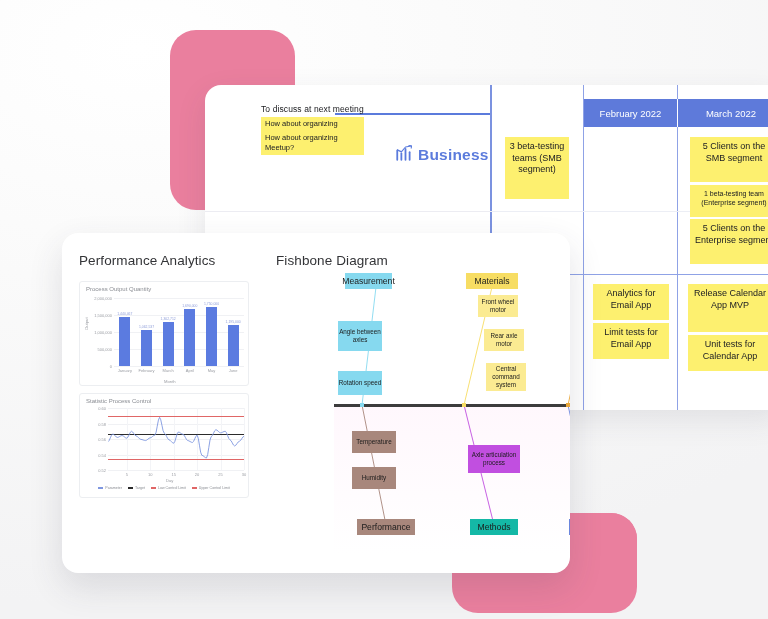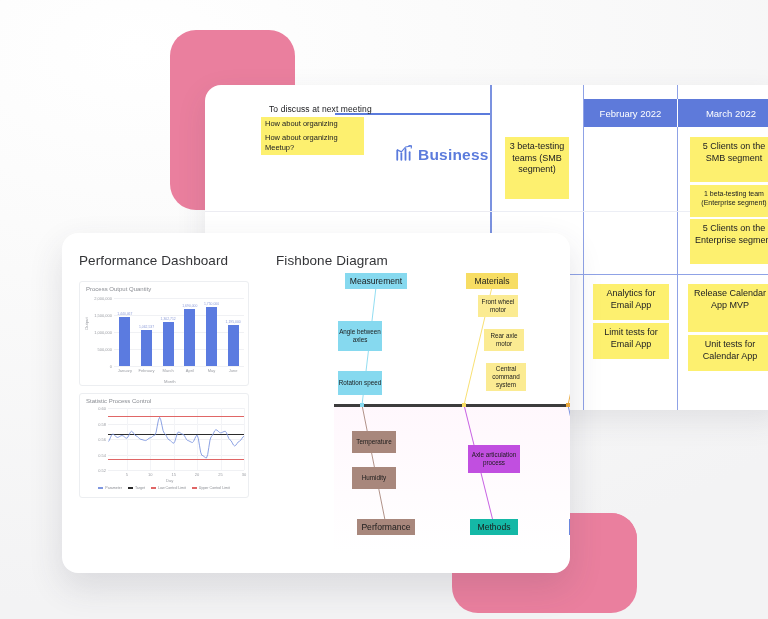--- a/index.html
+++ b/index.html
@@ -34,21 +34,21 @@
 
   
   .card { position:absolute; background:#fff; border-radius:16px; }
   #back-card {
     left:205px; top:85px; width:580px; height:325px;
     box-shadow:0 10px 30px rgba(60,60,80,.10);
     overflow:hidden;
   }
   #roadmap-left { position:absolute; left:0; top:0; width:285px; height:100%; }
   .rm-heading {
-    position:absolute; left:64px; top:19px;
+    position:absolute; left:56px; top:19px;
     font-size:8.5px; color:#202124; letter-spacing:.1px;
   }
   .note {
     position:absolute; background:#fdf06f; color:#202124;
     font-size:7.5px; line-height:1.32; padding:2px 4px;
   }
   .biz-wrap {
     position:absolute; left:190px; top:55px; width:100px; height:30px;
     display:flex; align-items:center; gap:5px;
   }
@@ -172,21 +172,21 @@
       <div class="rm-note big" style="left:103px; top:199px; width:76px; height:36px;">Analytics for Email App</div>
       <div class="rm-note big" style="left:103px; top:238px; width:76px; height:36px;">Limit tests for Email App</div>
 
       <div class="rm-note big" style="left:198px; top:199px; width:84px; height:48px;">Release Calendar App MVP</div>
       <div class="rm-note big" style="left:198px; top:250px; width:84px; height:36px;">Unit tests for Calendar App</div>
     </div>
   </div>
 
   <div class="card" id="front-card">
 
-    <div class="panel-title" style="left:17px; top:20px;">Performance Dashboard</div>
+    <div class="panel-title" style="left:17px; top:20px;">Performance Analytics</div>
     <div class="panel-title" style="left:214px; top:20px;">Fishbone Diagram</div>
 
     <div class="chart-box" id="bar-chart" style="left:17px; top:48px; width:170px; height:105px;">
       <div class="chart-title">Process Output Quantity</div>
       <div class="axis-title" style="left:4px; top:48px; transform:rotate(-90deg); transform-origin:left top;">Output</div>
       <div class="axis-title" style="left:84px; top:97px;">Month</div>
       <div id="bar-plot" style="position:absolute; left:34px; top:16px; width:130px; height:68px;">
           <div class="grid-h" style="left: 0px; top: 68px; width: 130px;"></div>
           <div class="grid-h" style="left: 0px; top: 51px; width: 130px;"></div>
           <div class="grid-h" style="left: 0px; top: 34px; width: 130px;"></div>
@@ -284,21 +284,21 @@
       <svg class="bones" id="bones">
           <line x1="40" y1="142" x2="54" y2="24" stroke="#86d9ef" stroke-width="0.9"></line>
           <line x1="142" y1="142" x2="170" y2="24" stroke="#f7dd63" stroke-width="0.9"></line>
           <line x1="246" y1="142" x2="272" y2="24" stroke="#e8a63a" stroke-width="0.9"></line>
           <line x1="40" y1="142" x2="64" y2="262" stroke="#a8877c" stroke-width="0.9"></line>
           <line x1="142" y1="142" x2="172" y2="262" stroke="#c14fe0" stroke-width="0.9"></line>
           <line x1="246" y1="142" x2="272" y2="262" stroke="#6a86dd" stroke-width="0.9"></line>
         </svg>
       <div class="spine"></div>
       <div id="fish-boxes">
-          <div class="fb fb-main" style="left: 23px; top: 10px; width: 62px; height: 16px; background: rgb(134, 217, 239);">Measurement</div>
+          <div class="fb fb-main" style="left: 23px; top: 10px; width: 47px; height: 16px; background: rgb(134, 217, 239);">Measurement</div>
           <div class="fb fb-sub" style="left: 16px; top: 58px; width: 44px; height: 30px; background: rgb(134, 217, 239);">Angle between axles</div>
           <div class="fb fb-sub" style="left: 16px; top: 108px; width: 44px; height: 24px; background: rgb(134, 217, 239);">Rotation speed</div>
           <div class="fb fb-main" style="left: 144px; top: 10px; width: 52px; height: 16px; background: rgb(247, 221, 99);">Materials</div>
           <div class="fb fb-sub" style="left: 156px; top: 32px; width: 40px; height: 22px; background: rgb(251, 235, 146);">Front wheel motor</div>
           <div class="fb fb-sub" style="left: 162px; top: 66px; width: 40px; height: 22px; background: rgb(251, 235, 146);">Rear axle motor</div>
           <div class="fb fb-sub" style="left: 164px; top: 100px; width: 40px; height: 28px; background: rgb(251, 235, 146);">Central command system</div>
           <div class="fb fb-main" style="left: 35px; top: 256px; width: 58px; height: 16px; background: rgb(168, 135, 124);">Performance</div>
           <div class="fb fb-sub" style="left: 30px; top: 168px; width: 44px; height: 22px; background: rgb(168, 135, 124);">Temperature</div>
           <div class="fb fb-sub" style="left: 30px; top: 204px; width: 44px; height: 22px; background: rgb(168, 135, 124);">Humidity</div>
           <div class="fb fb-main" style="left: 148px; top: 256px; width: 48px; height: 16px; background: #14b8a6;">Methods</div>

